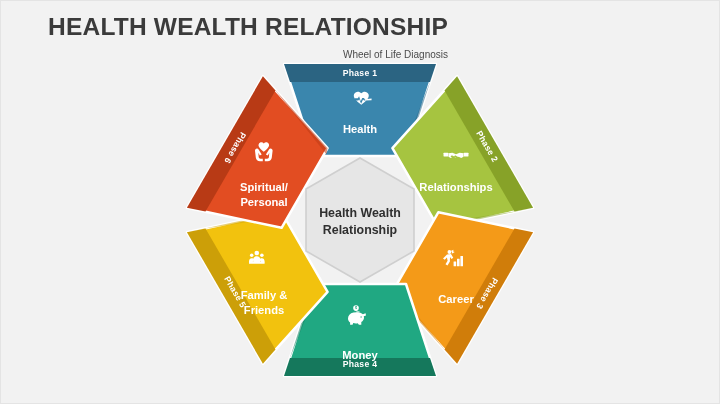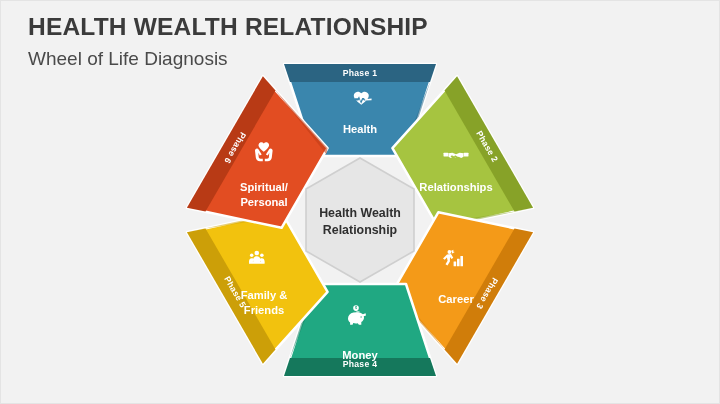--- a/index.html
+++ b/index.html
@@ -13,20 +13,21 @@
     overflow: hidden;
     font-family: "Liberation Sans", sans-serif;
   }
   #slide {
     position: relative;
     width: 720px;
     height: 404px;
     background: #f2f2f2;
     box-sizing: border-box;
     overflow: hidden;
+    text-align: right;
   }
   #slide::after {
     content: "";
     position: absolute;
     inset: 0;
     border: 1px solid #e4e4e4;
     pointer-events: none;
   }
 
   
@@ -39,21 +40,21 @@
   .title {
     font-size: 24.5px;
     font-weight: bold;
     color: #3b3b3b;
     letter-spacing: 0.2px;
     line-height: 1.08;
     margin: 0;
     white-space: nowrap;
   }
   .subtitle {
-    font-size: 19px;
+    font-size: 10px;
     color: #4a4a4a;
     margin: 9px 0 0 0;
     line-height: 1.1;
     white-space: nowrap;
   }
 
   
   .wheel-wrap {
     position: absolute;
     left: 182px;

